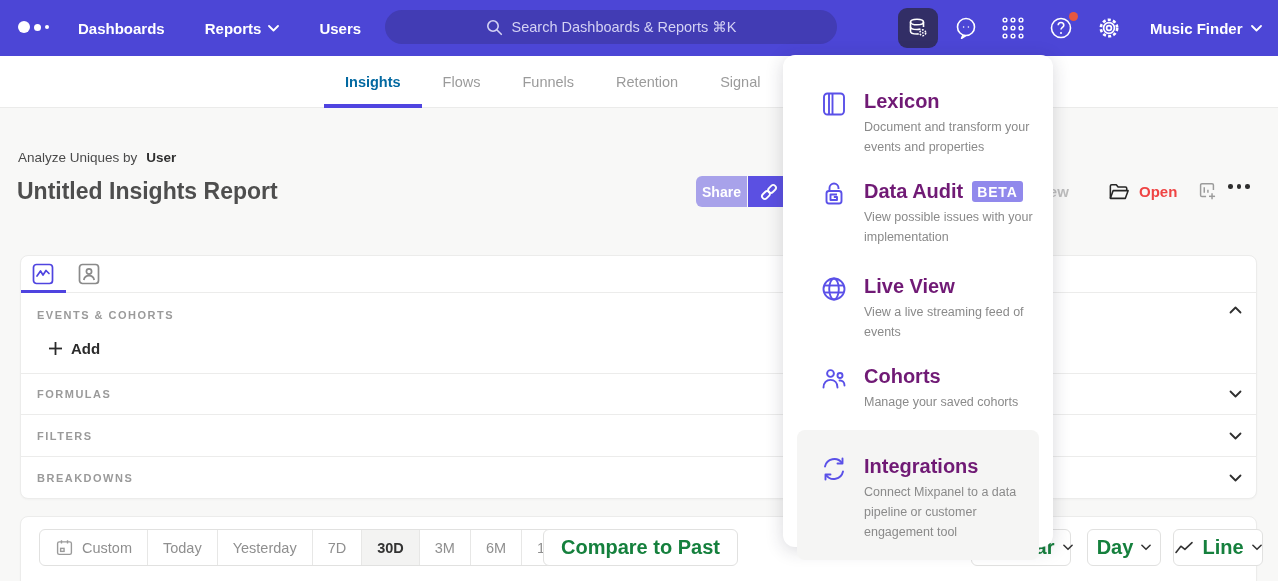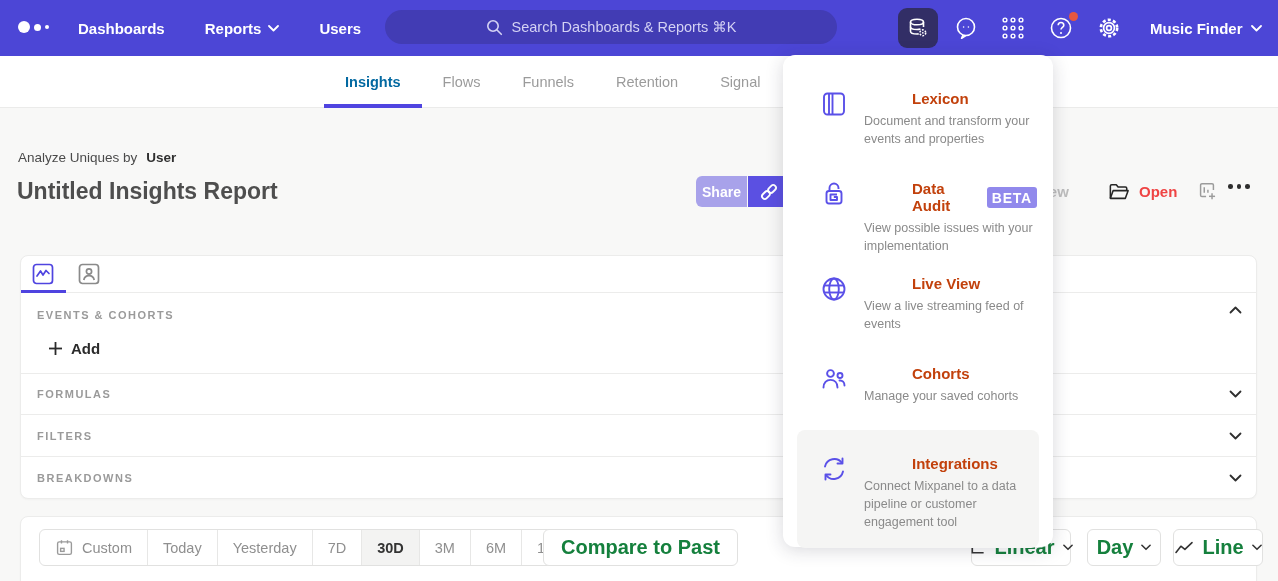--- a/index.html
+++ b/index.html
@@ -80,23 +80,23 @@
   .menu-panel { position:absolute; left:783px; top:55px; width:270px; height:492px; background:#fff; border-radius:12px; box-shadow:0 3px 18px rgba(40,40,60,0.18); z-index:50; }
   .menu-item { position:absolute; left:37px; right:16px; display:flex; gap:16px; align-items:flex-start; cursor:pointer; }
   .mi-lexicon { top:35px; }
   .mi-dataaudit { top:125px; }
   .mi-liveview { top:220px; }
   .mi-cohorts { top:310px; }
   .mi-integrations { top:375px; left:14px; right:14px; background:#f5f5f4; border-radius:8px; padding:25px 10px 18px 23px; }
   .mi-icon { width:28px; height:28px; flex:0 0 28px; color:#5a50e8; }
   .mi-text { width:175px; }
   .mi-title-row { display:flex; align-items:center; gap:9px; margin-bottom:4px; }
-  .mi-title { font-size:15px; font-weight:700; color:#c2410c;margin-left:48px; }
+  .mi-title { font-size:20px; font-weight:700; color:#701a75; }
   .beta-badge { background:#9189ec; color:#fff; font-size:14px; font-weight:700; letter-spacing:0.8px; padding:3px 5px 2px; border-radius:3px; }
-  .mi-desc { font-size:12.5px; color:#8a8a8a; line-height:13px; }
+  .mi-desc { font-size:12.5px; color:#8a8a8a; line-height:20px; }
 </style>
 </head>
 <body>
 
 <div class="navbar">
   <div class="logo">
     <i class="d1"></i>
       <i class="d2"></i>
       <i class="d3"></i>
   </div>

